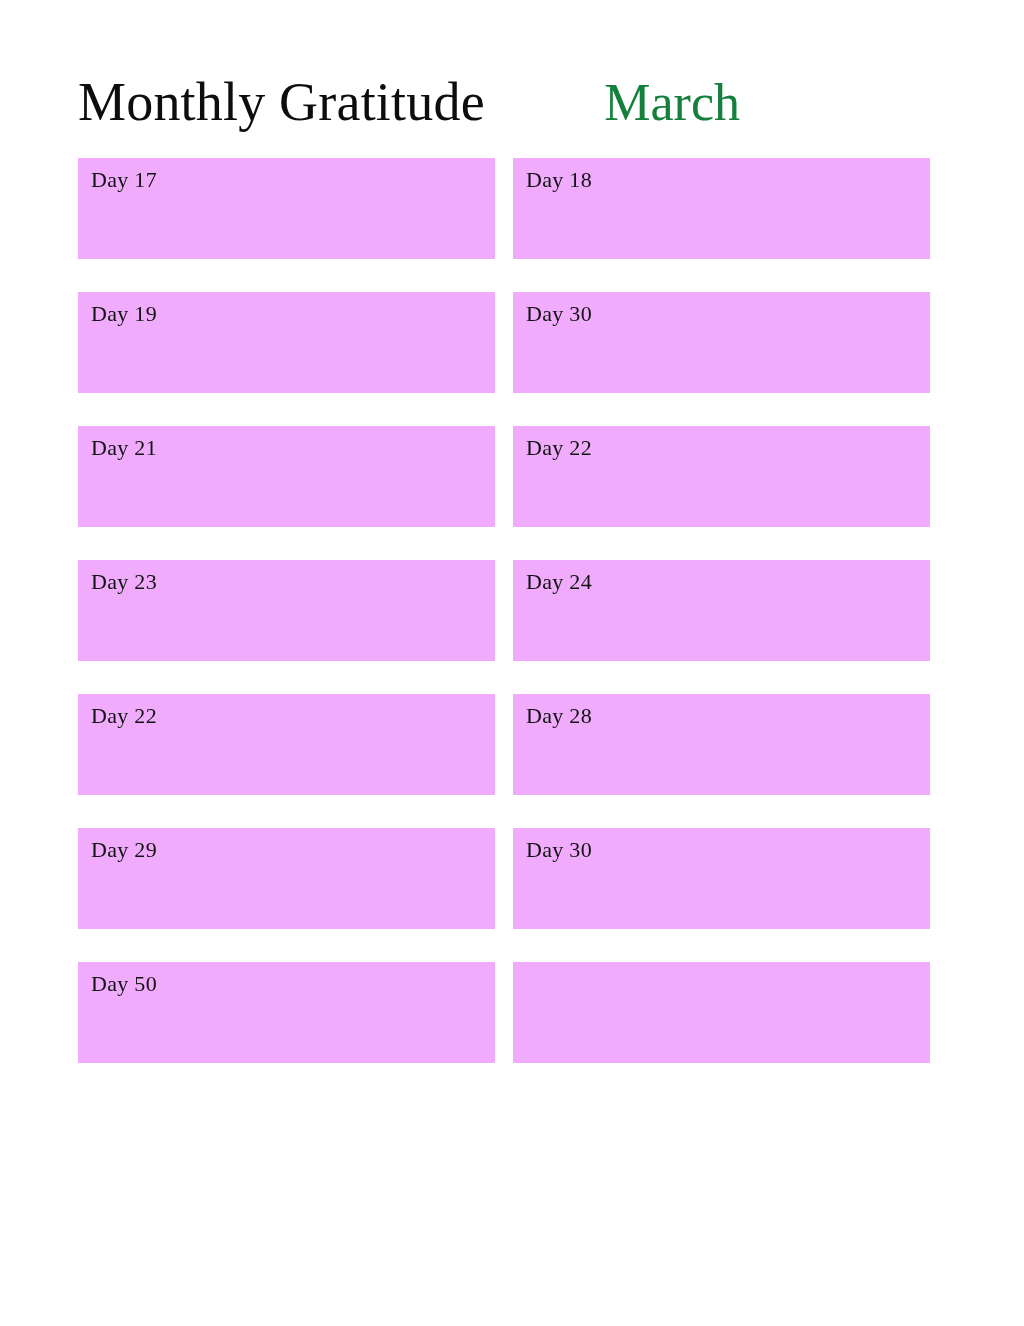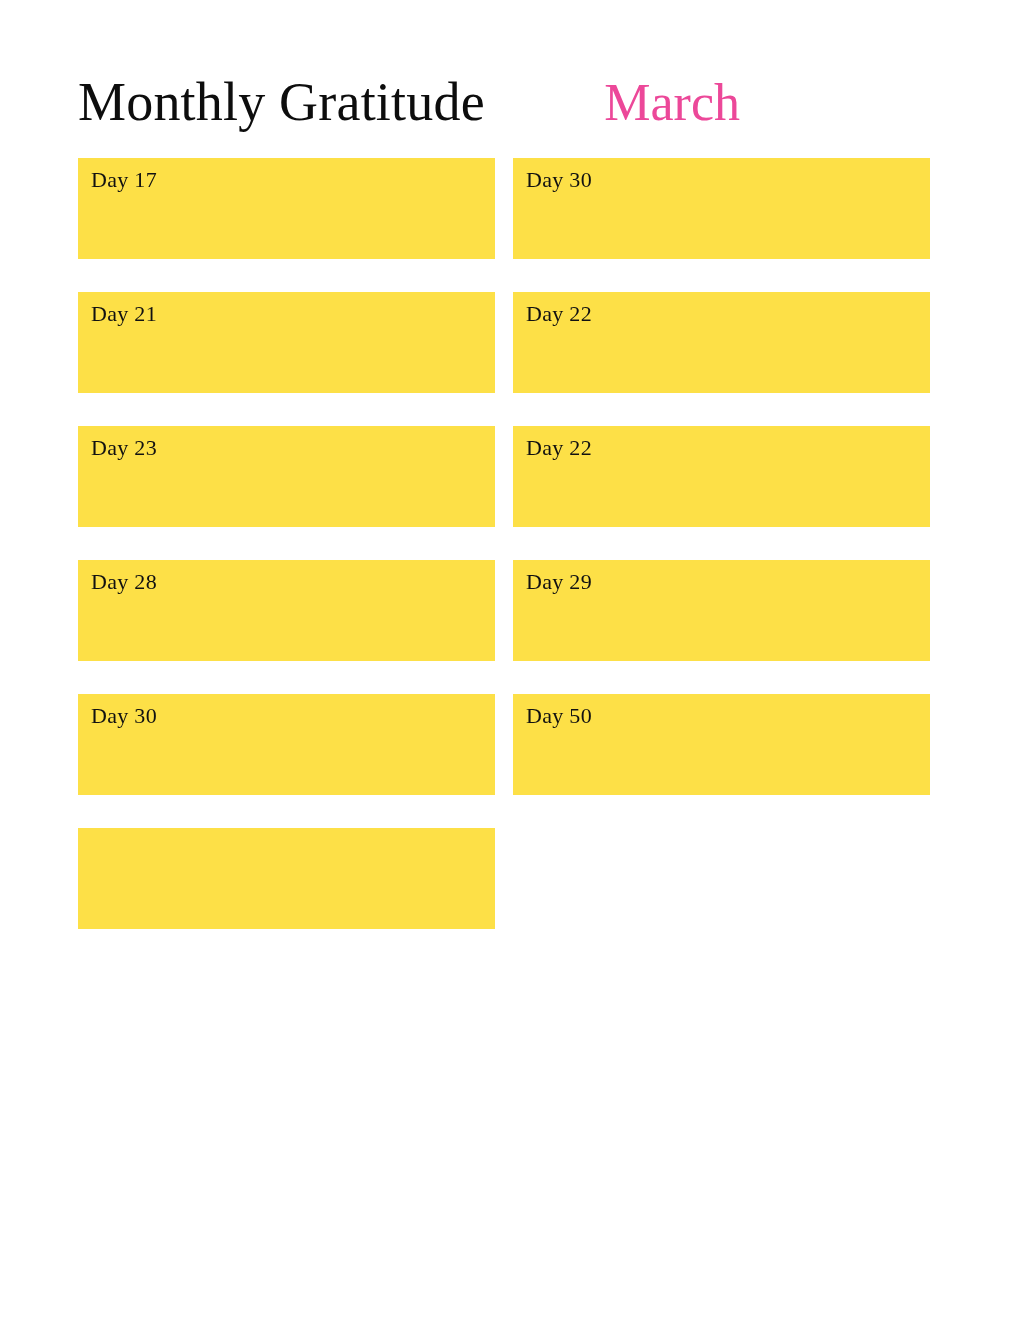--- a/index.html
+++ b/index.html
@@ -39,39 +39,39 @@
     font-weight: 400;
     letter-spacing: 0.2px;
     color: #0d0d0d;
     white-space: nowrap;
   }
   .month {
     font-family: "Liberation Serif", serif;
     font-size: 52px;
     line-height: 60px;
     font-weight: 400;
-    color: #ec4899;
+    color: #15803d;
     white-space: nowrap;
     margin-right: 4px;
     text-align: right;
   }
   .grid {
     position: absolute;
     left: 78px;
     top: 158px;
     width: 852px;
     display: flex;
     flex-wrap: wrap;
     column-gap: 18px;
     row-gap: 33px;
   }
   .cell {
     width: 417px;
     height: 101px;
-    background: #fde047;
+    background: #f0abfc;
     box-sizing: border-box;
     position: relative;
   }
   .cell-label {
     position: absolute;
     left: 13px;
     top: 8px;
     font-family: "Liberation Serif", serif;
     font-size: 22px;
     line-height: 28px;
@@ -87,30 +87,39 @@
   <div class="header">
     <div class="title">Monthly Gratitude</div>
     <div class="month">March</div>
   </div>
 
   <div class="grid">
     <div class="cell">
       <div class="cell-label">Day 17</div>
     </div>
     <div class="cell">
+      <div class="cell-label">Day 18</div>
+    </div>
+    <div class="cell">
+      <div class="cell-label">Day 19</div>
+    </div>
+    <div class="cell">
       <div class="cell-label">Day 30</div>
     </div>
     <div class="cell">
       <div class="cell-label">Day 21</div>
     </div>
     <div class="cell">
       <div class="cell-label">Day 22</div>
     </div>
     <div class="cell">
       <div class="cell-label">Day 23</div>
+    </div>
+    <div class="cell">
+      <div class="cell-label">Day 24</div>
     </div>
     <div class="cell">
       <div class="cell-label">Day 22</div>
     </div>
     <div class="cell">
       <div class="cell-label">Day 28</div>
     </div>
     <div class="cell">
       <div class="cell-label">Day 29</div>
     </div>

